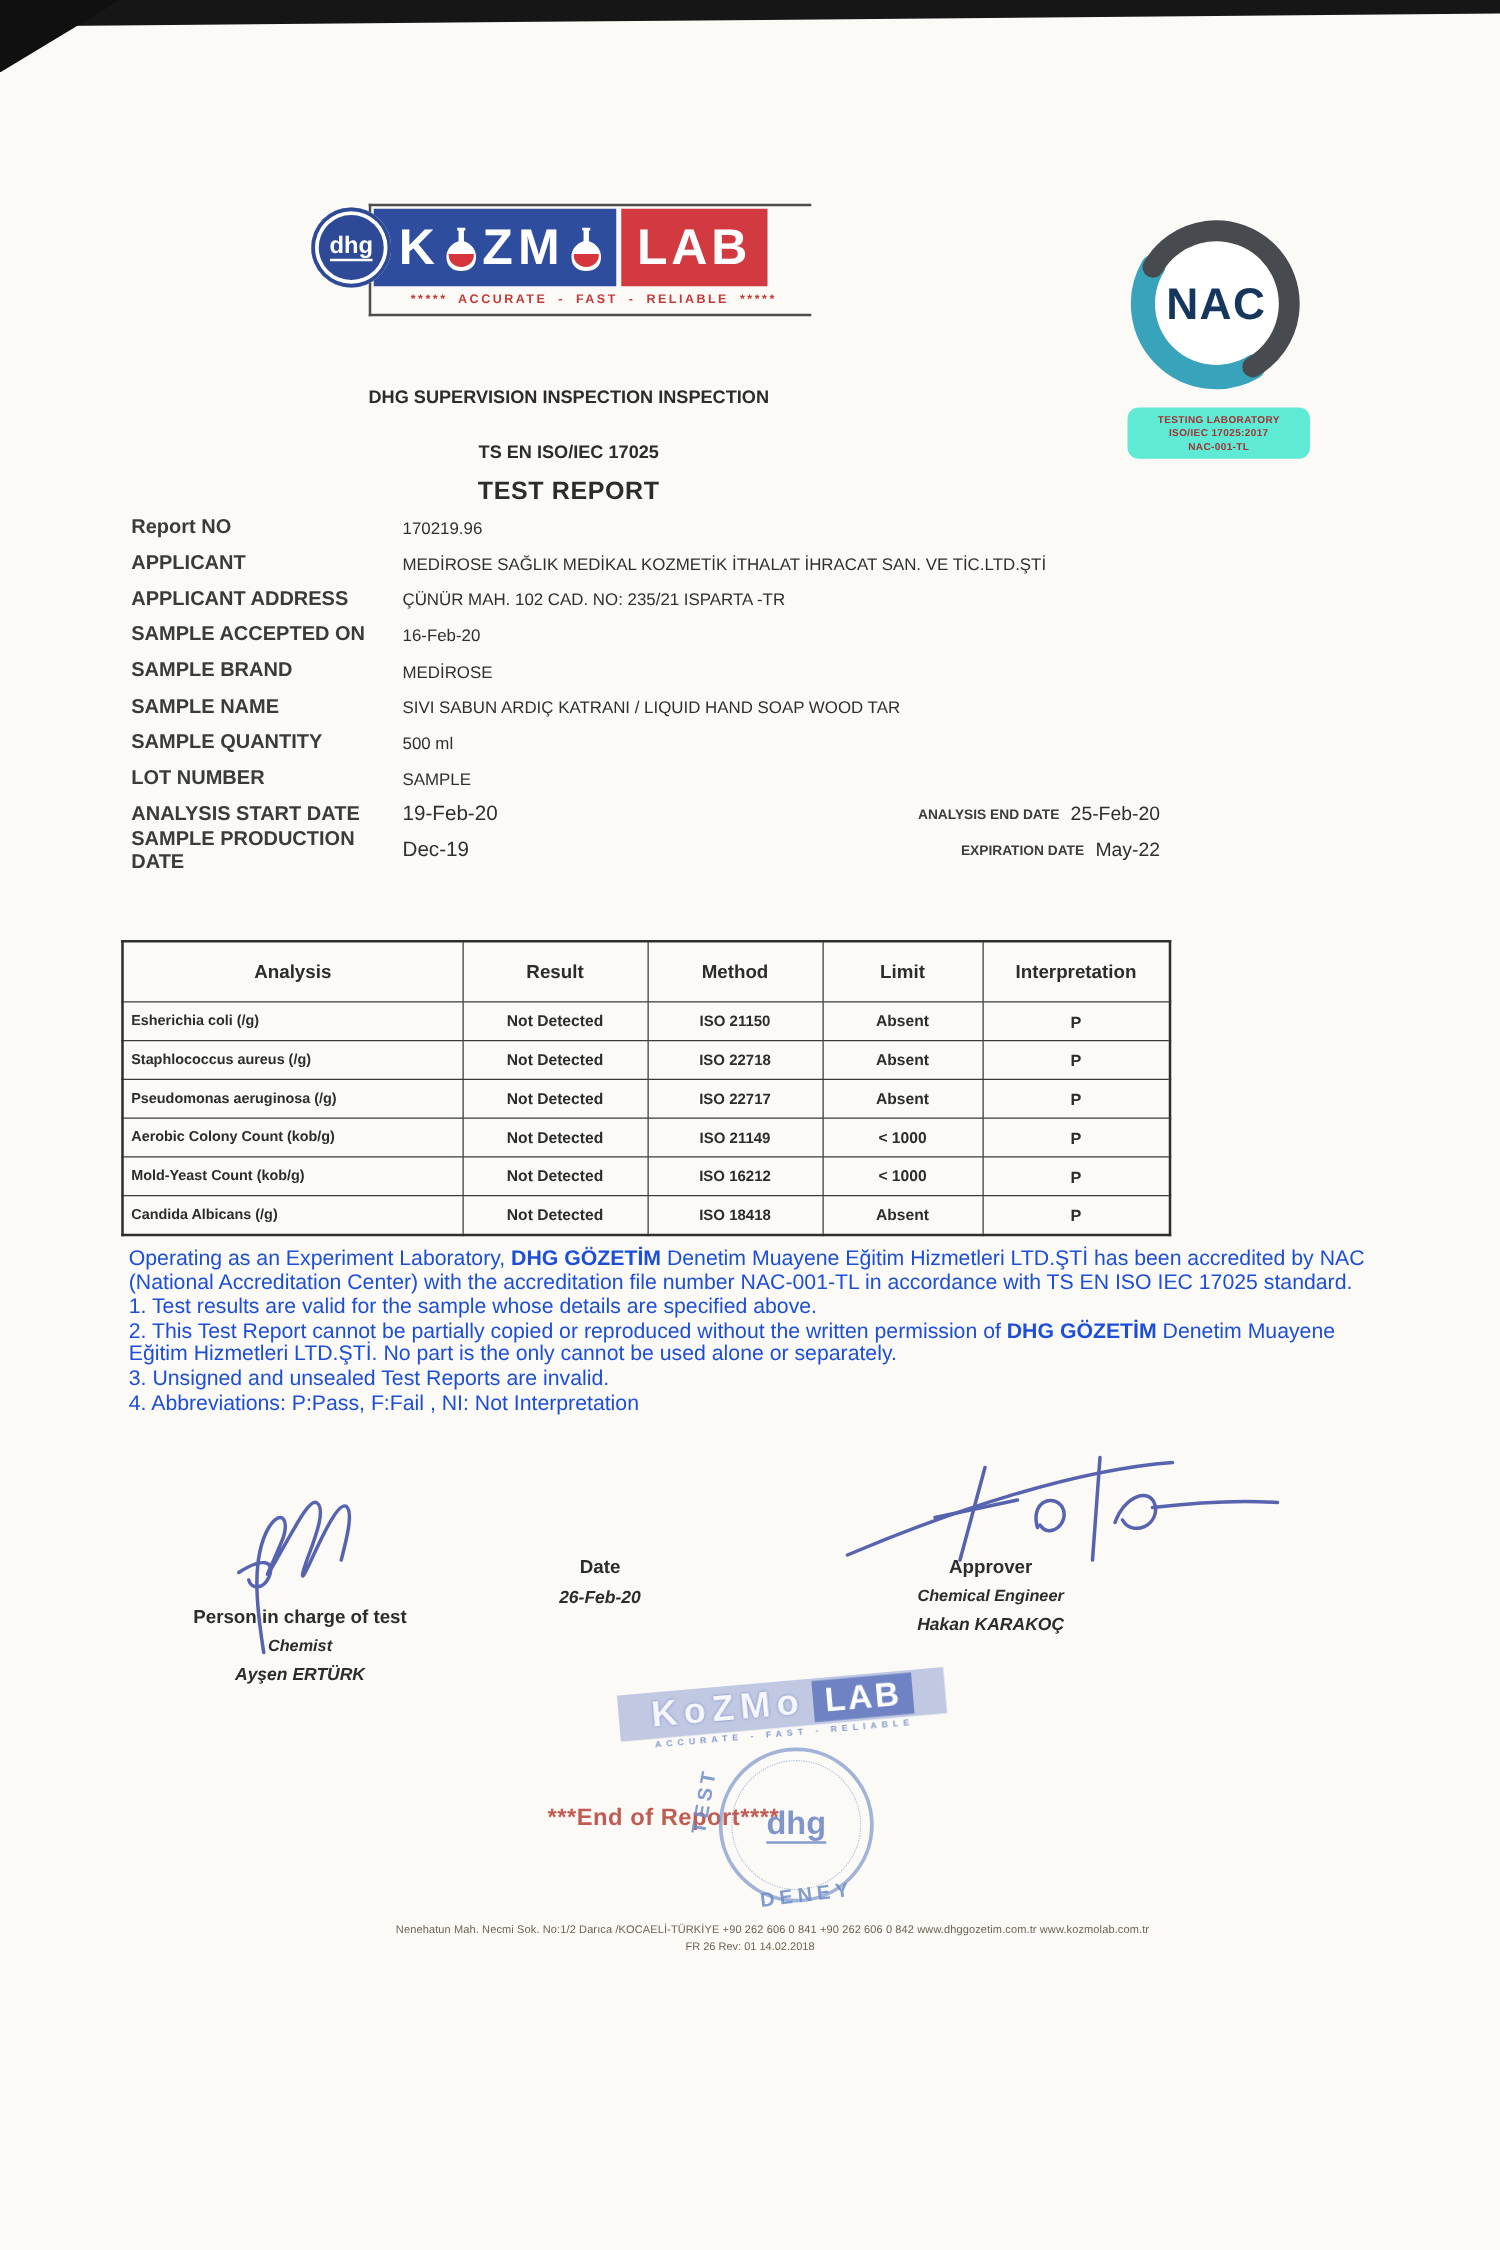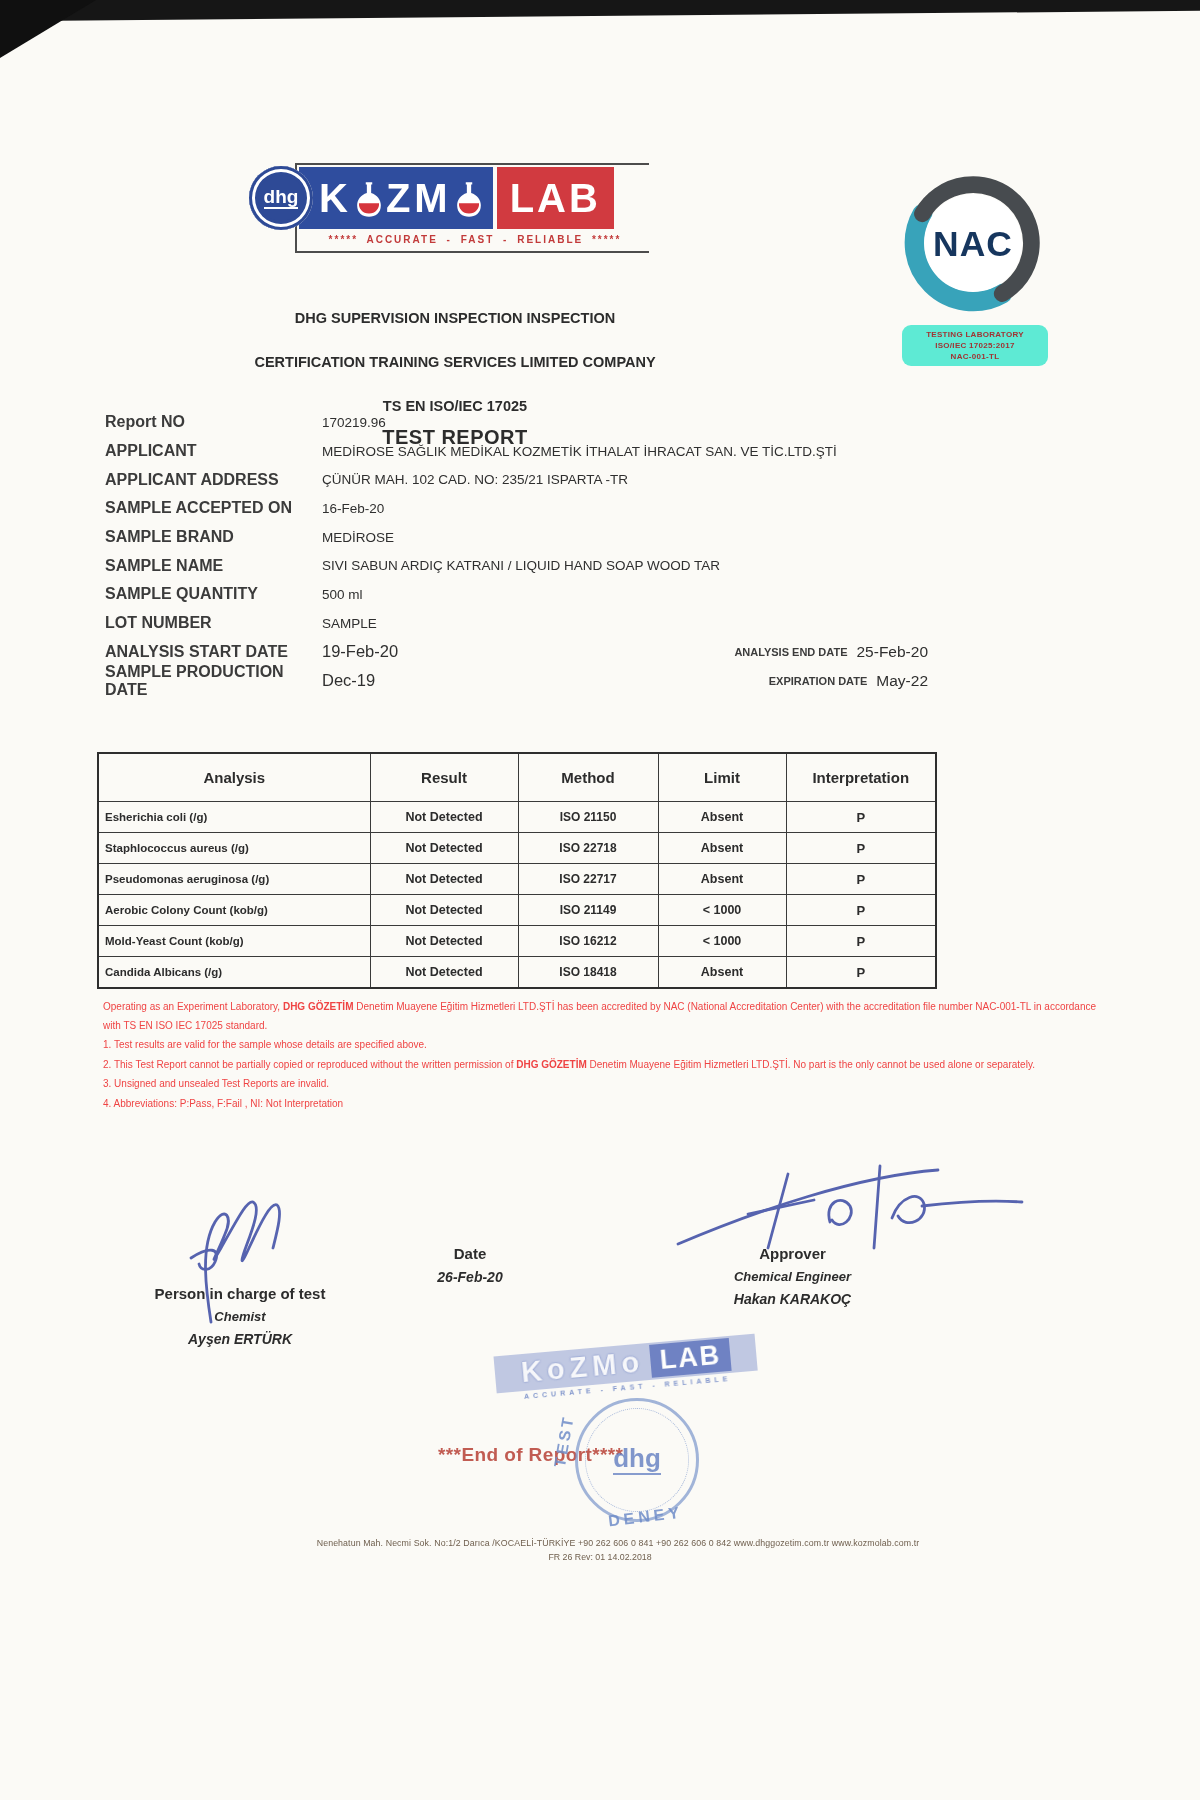--- a/index.html
+++ b/index.html
@@ -59,30 +59,30 @@
   th, td { border:1.6px solid #3a3a3a; overflow:hidden; }
   thead th { height:45px; font-size:15px; font-weight:bold; text-align:center; }
   tbody td { height:28px; text-align:center; }
   td.c0 { text-align:left; padding-left:6px; font-size:11.5px; font-weight:600; }
   td.c1 { font-weight:700; font-size:12.5px; }
   td.c2 { font-weight:600; font-size:12px; }
   td.c3 { font-weight:700; font-size:12.5px; }
   td.c4 { font-weight:700; font-size:13px; }
 
   
-  .notes { left:103px; top:998px; width:1005px; font-size:10px; line-height:18.6px; color:#ef4444; }
+  .notes { left:103px; top:998px; width:1005px; font-size:17px; line-height:18.6px; color:#1d4ed8; }
   .note-line { margin-bottom:1px; }
 
   
   .sig-block { text-align:center; }
   .sig-title { font-weight:bold; font-size:15px; }
   .sig-role { font-weight:bold; font-style:italic; font-size:13px; margin-top:7px; }
   .sig-name { font-weight:bold; font-style:italic; font-size:14px; margin-top:7px; }
   .sig-person { left:115px; top:1245px; width:250px;margin-top:40px; }
-  .sig-date  { left:400px; top:1245px; width:140px; }
+  .sig-date  { left:410px; top:1245px; width:140px; }
   .sig-appr  { left:675px; top:1245px; width:235px; }
   .sig-svg-left  { left:175px; top:1172px; }
   .sig-svg-right { left:648px; top:1148px; }
 
   
   .stamp-koz { left:495px; top:1345px; width:262px; transform:rotate(-5deg);
     opacity:.85; filter:blur(.3px); z-index:5; text-align:center; }
   .stamp-koz .row { display:flex; align-items:center; justify-content:center;
     background:rgba(98,120,196,.45); padding:2px 4px; }
   .stamp-koz .kleft { color:rgba(255,255,255,.95); font-weight:800; font-size:29px; letter-spacing:5px;
@@ -134,21 +134,20 @@
     </svg>
   </div>
   <div class="logo-red">
     <span class="ltr">LAB</span>
   </div>
 </div>
 <div class="abs logo-tagline">***** ACCURATE - FAST - RELIABLE *****</div>
 
 <div class="abs hdr">
   <div class="h1">DHG SUPERVISION INSPECTION INSPECTION</div>
-  <div class="h1">CERTIFICATION TRAINING SERVICES LIMITED COMPANY</div>
   <div class="h1">TS EN ISO/IEC 17025</div>
   <div class="title">TEST REPORT</div>
 </div>
 
 <div class="abs nac-wrap">
   <svg width="146" height="146" viewBox="0 0 140 140">
     <path d="M98 118.5 A56 56 0 0 1 21.5 42" fill="none" stroke="#38a3ba" stroke-width="19" stroke-linecap="round"></path>
     <path d="M21.5 42 A56 56 0 1 1 98 118.5" fill="none" stroke="#474b4f" stroke-width="16" stroke-linecap="round"></path>
     <circle cx="70" cy="70" r="47" fill="#ffffff"></circle>
     <text x="70" y="82" text-anchor="middle" font-family="Liberation Sans, sans-serif" font-size="34" font-weight="bold" fill="#16365e" letter-spacing="1">NAC</text>

